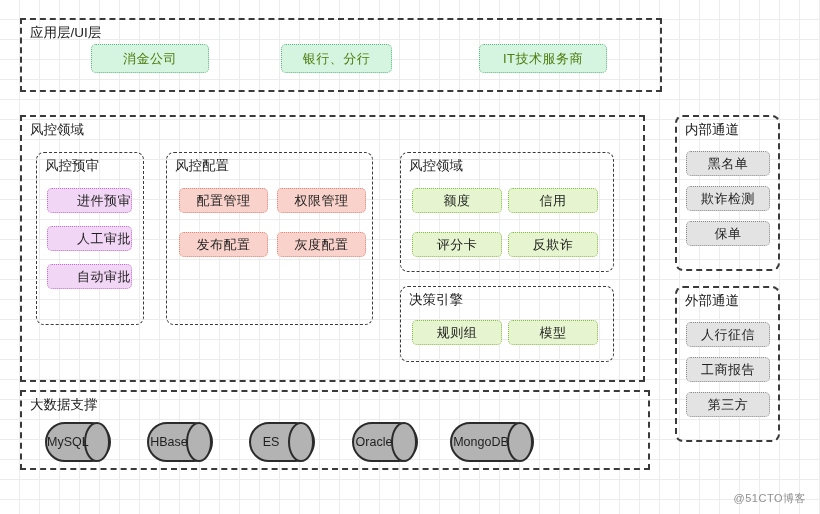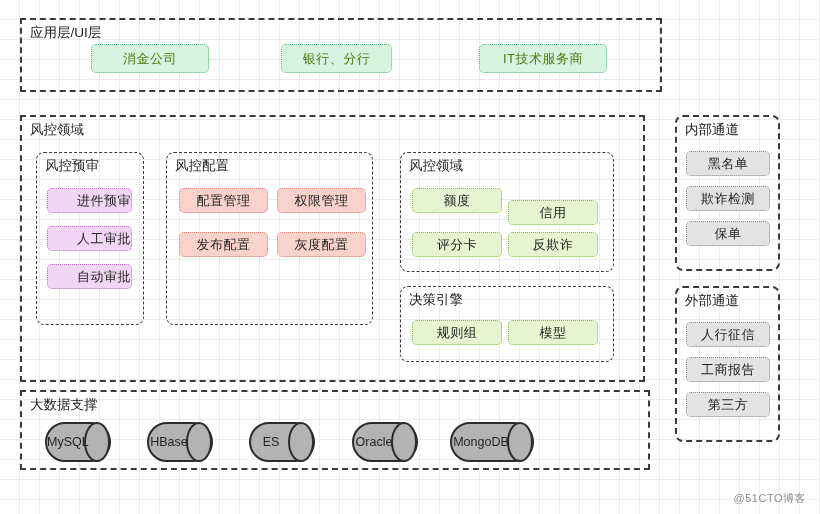--- a/index.html
+++ b/index.html
@@ -174,21 +174,21 @@
   <div class="tag pink" style="left:277px; top:232px; width:89px; height:25px;">
     <span>灰度配置</span>
   </div>
 
   <div class="group thin rounded" style="left:400px; top:152px; width:214px; height:120px;">
     <div class="group-title">风控领域</div>
   </div>
   <div class="tag green-lime" style="left:412px; top:188px; width:90px; height:25px;">
     <span>额度</span>
   </div>
-  <div class="tag green-lime" style="left:508px; top:188px; width:90px; height:25px;margin-top:12px;">
+  <div class="tag green-lime" style="left:508px; top:188px; width:90px; height:25px;">
     <span>信用</span>
   </div>
   <div class="tag green-lime" style="left:412px; top:232px; width:90px; height:25px;">
     <span>评分卡</span>
   </div>
   <div class="tag green-lime" style="left:508px; top:232px; width:90px; height:25px;">
     <span>反欺诈</span>
   </div>
 
   <div class="group thin rounded" style="left:400px; top:286px; width:214px; height:76px;">

